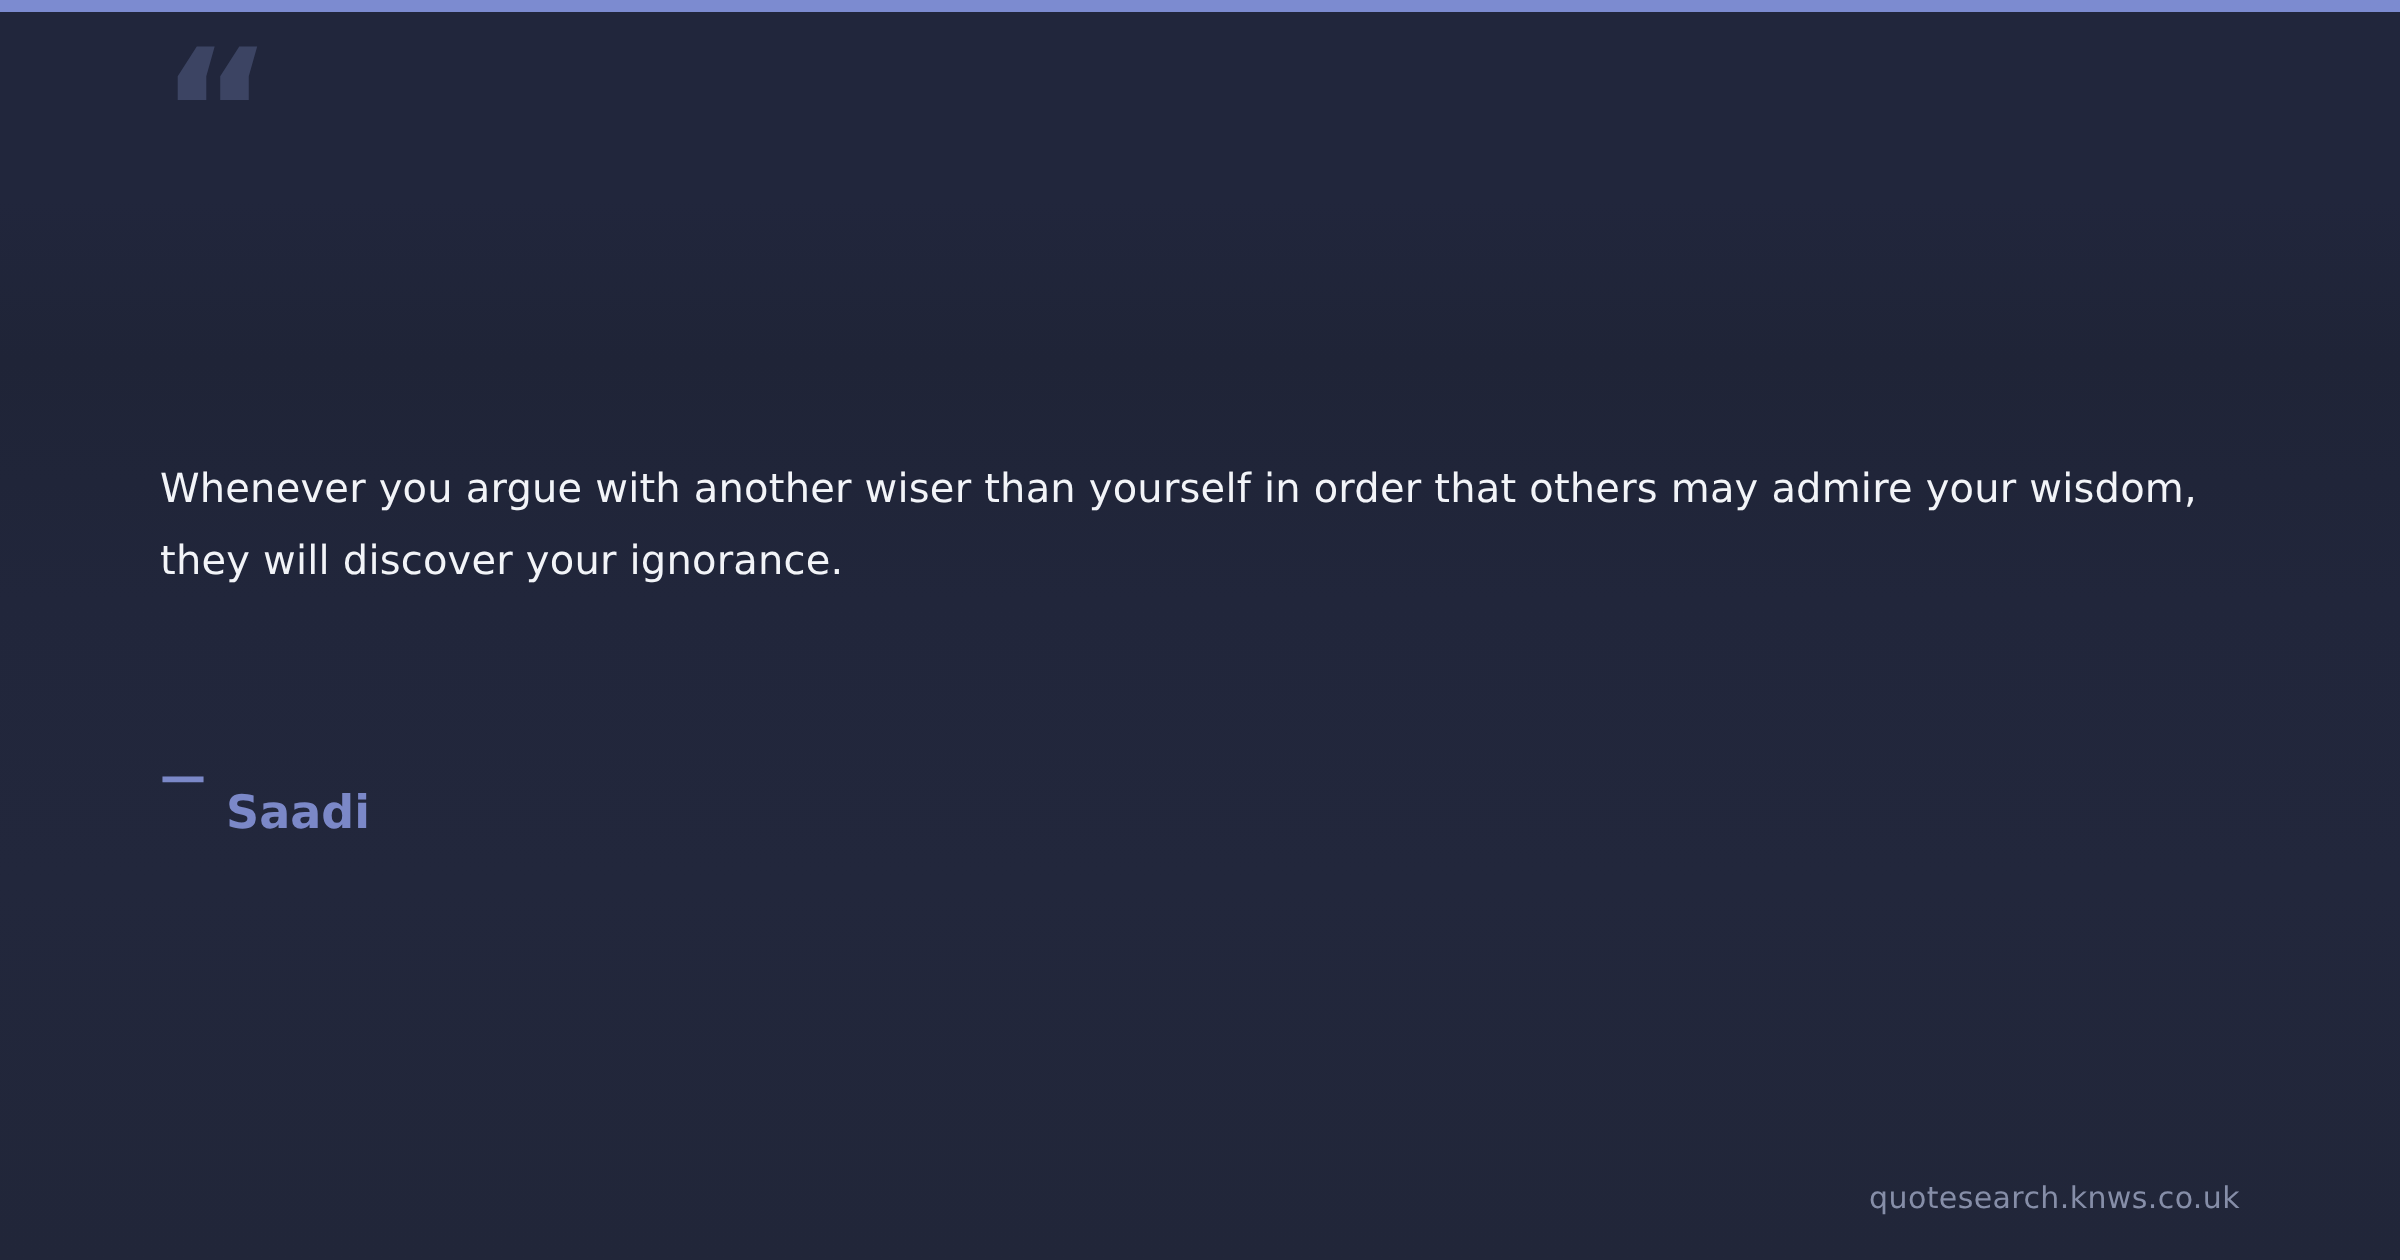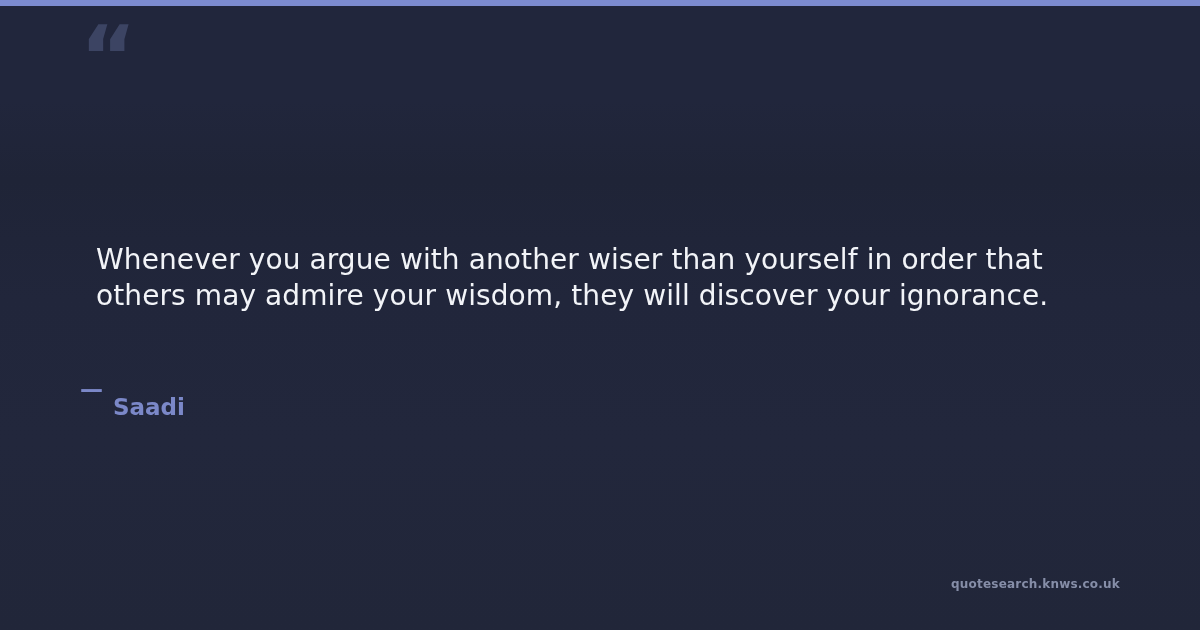--- a/index.html
+++ b/index.html
@@ -54,24 +54,24 @@
   }
 
   .quote-body {
     position: absolute;
     left: 80px;
     top: 226px;
     width: 1020px;
   }
 
   .quote-text {
-    margin: 16px;
+    margin: 0;
     color: #f2f4f8;
     font-family: "DejaVu Sans", sans-serif;
-    font-size: 28px;
+    font-size: 20px;
     font-weight: 400;
     line-height: 36px;
     letter-spacing: 0.1px;
   }
 
   .attribution {
     position: absolute;
     left: 80px;
     top: 356px;
     display: flex;
@@ -89,25 +89,25 @@
   }
 
   .attr-author {
     display: inline-block;
     margin-top: 36px;
   }
 
   .watermark {
     position: absolute;
     right: 80px;
-    bottom: 36px;
+    bottom: 21px;
     color: #868ea8;
     font-family: "DejaVu Sans", sans-serif;
-    font-size: 12px;
-    font-weight: 700;
+    font-size: 15px;
+    font-weight: 400;
     line-height: 20px;
     letter-spacing: 0.2px;
   }
 </style>
 </head>
 <body>
 
 <div class="card">
 
   <div class="accent-bar"></div>

